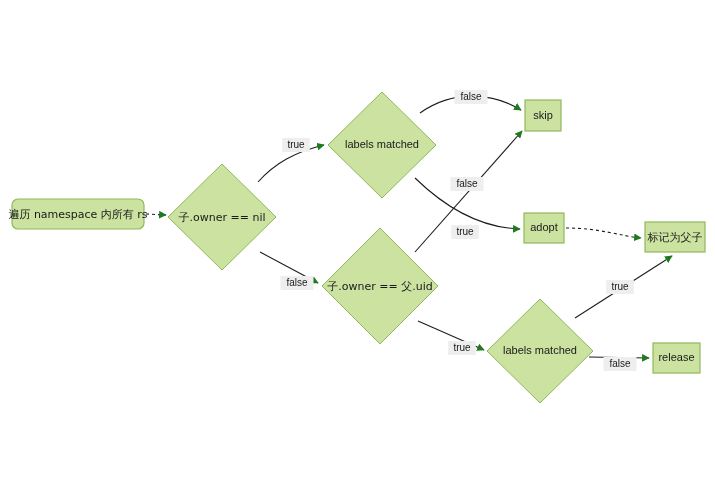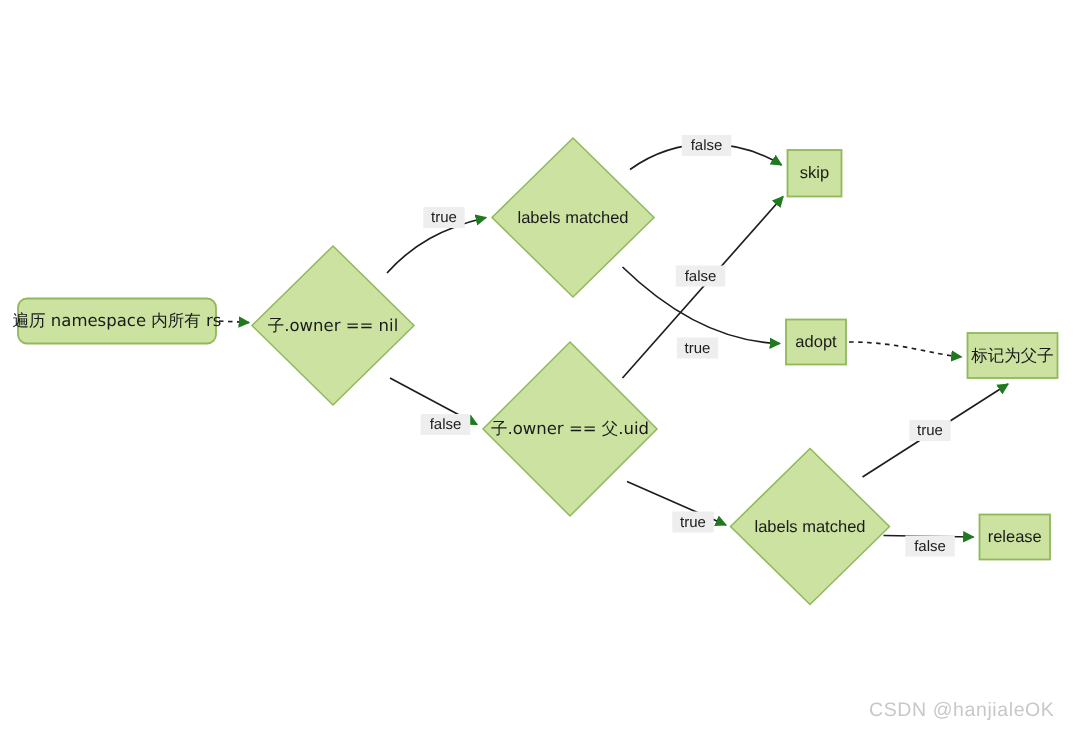--- a/index.html
+++ b/index.html
@@ -150,14 +150,13 @@
           <rect x="606.2" y="280" width="27.6" height="14" fill="#eeeeee"></rect>
           <text x="620" y="287.5" class="edge-label">true</text>
         </g>
         <g>
           <rect x="603.5" y="357" width="33" height="14" fill="#eeeeee"></rect>
           <text x="620" y="364.5" class="edge-label">false</text>
         </g>
       </g>
   </svg>
 
-  <div class="watermark">CSDN @hanjialeOK</div>
 </div>
 
 </body></html>

